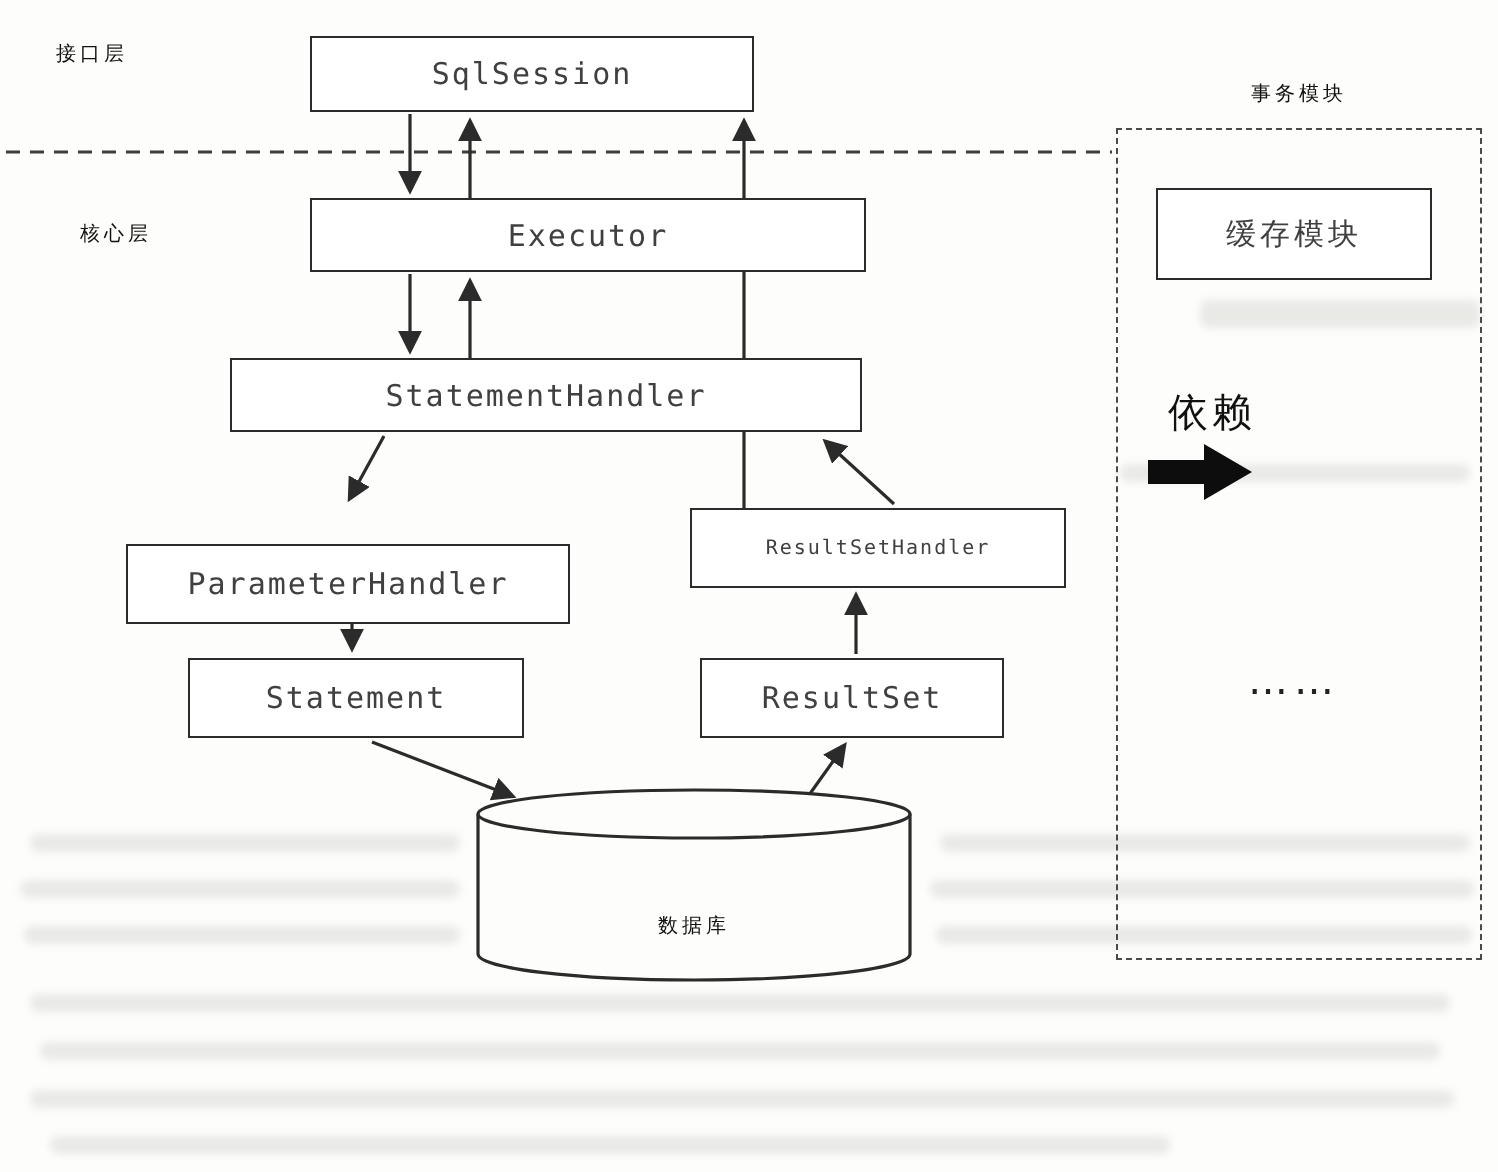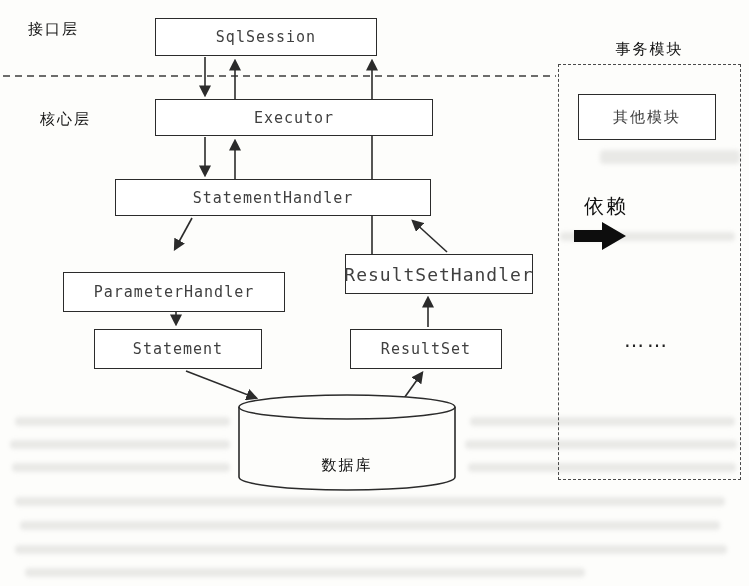--- a/index.html
+++ b/index.html
@@ -9,21 +9,21 @@
   }
   .layer{position:absolute;left:0;top:0;z-index:1;}
   .bleed{position:absolute;z-index:0;background:#c9c9c6;filter:blur(2px);border-radius:4px;opacity:.38;}
   .node{
     position:absolute;z-index:2;background:#fff;border:1.5px solid #2b2b2b;
     display:flex;align-items:center;justify-content:center;
     font-family:"DejaVu Sans Mono","Liberation Mono",monospace;
     font-size:15px;letter-spacing:1px;color:#404040;box-sizing:border-box;
   }
   .cnbox{font-family:"DejaVu Sans","Liberation Sans",sans-serif;letter-spacing:2px;}
-  .plain{position:absolute;z-index:3;font-size:15px;letter-spacing:2px;color:#111;}
+  .plain{position:absolute;z-index:3;font-size:10px;letter-spacing:2px;color:#111;}
   .center{text-align:center;}
   .dashedbox{position:absolute;z-index:1;border:1.5px dashed #4a4a4a;box-sizing:border-box;background:transparent;}
   .mod{flex-direction:column;line-height:1.35;letter-spacing:1px;text-align:center;}
   .mono-line{font-family:"DejaVu Sans Mono","Liberation Mono",monospace;}
   .cn-line{font-family:"DejaVu Sans","Liberation Sans",sans-serif;letter-spacing:2px;}
   .dots{font-size:20px;letter-spacing:3px;color:#222;}
 </style>
 </head>
 <body>
 
@@ -72,28 +72,28 @@
   </svg>
 
   <div class="plain" style="left:28px;top:20px;">接口层</div>
   <div class="plain" style="left:40px;top:110px;">核心层</div>
   <div class="plain" style="left:584px;top:193px;font-size:20px;">依赖</div>
 
   <div class="node" style="left:155px;top:18px;width:222px;height:38px;">SqlSession</div>
   <div class="node" style="left:155px;top:99px;width:278px;height:37px;">Executor</div>
   <div class="node" style="left:115px;top:179px;width:316px;height:37px;">StatementHandler</div>
   <div class="node" style="left:63px;top:236px;width:222px;height:40px;margin-top:36px;">ParameterHandler</div>
-  <div class="node" style="left:345px;top:254px;width:188px;height:40px;font-size:18px;">ResultSetHandler</div>
+  <div class="node" style="left:345px;top:254px;width:188px;height:40px;font-size:10px;">ResultSetHandler</div>
   <div class="node" style="left:94px;top:329px;width:168px;height:40px;">Statement</div>
   <div class="node" style="left:350px;top:329px;width:152px;height:40px;">ResultSet</div>
 
   <div class="plain center" style="left:297px;top:456px;width:100px;">数据库</div>
 
   <div class="dashedbox" style="left:558px;top:64px;width:183px;height:416px;"></div>
   <div class="plain center" style="left:558px;top:40px;width:183px;">事务模块</div>
 
-  <div class="node cnbox" style="left:578px;top:94px;width:138px;height:46px;">其他模块</div>
+  <div class="node cnbox" style="left:578px;top:94px;width:138px;height:46px;">缓存模块</div>
 
 
 
   <div class="plain center dots" style="left:578px;top:328px;width:138px;">……</div>
 
 </div>
 
 </body></html>

